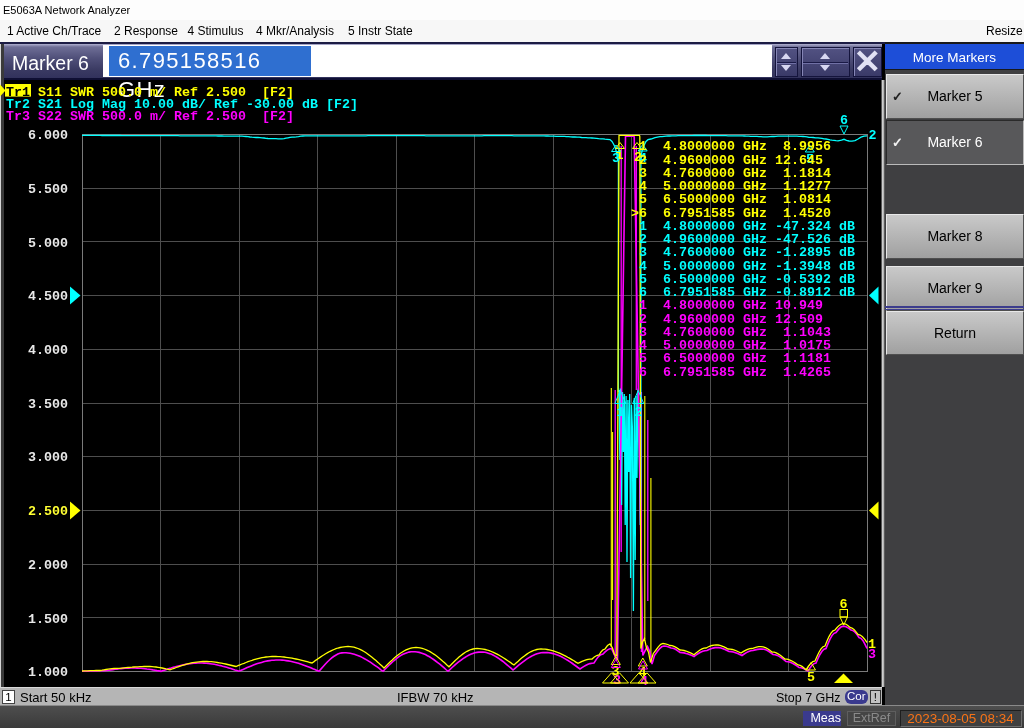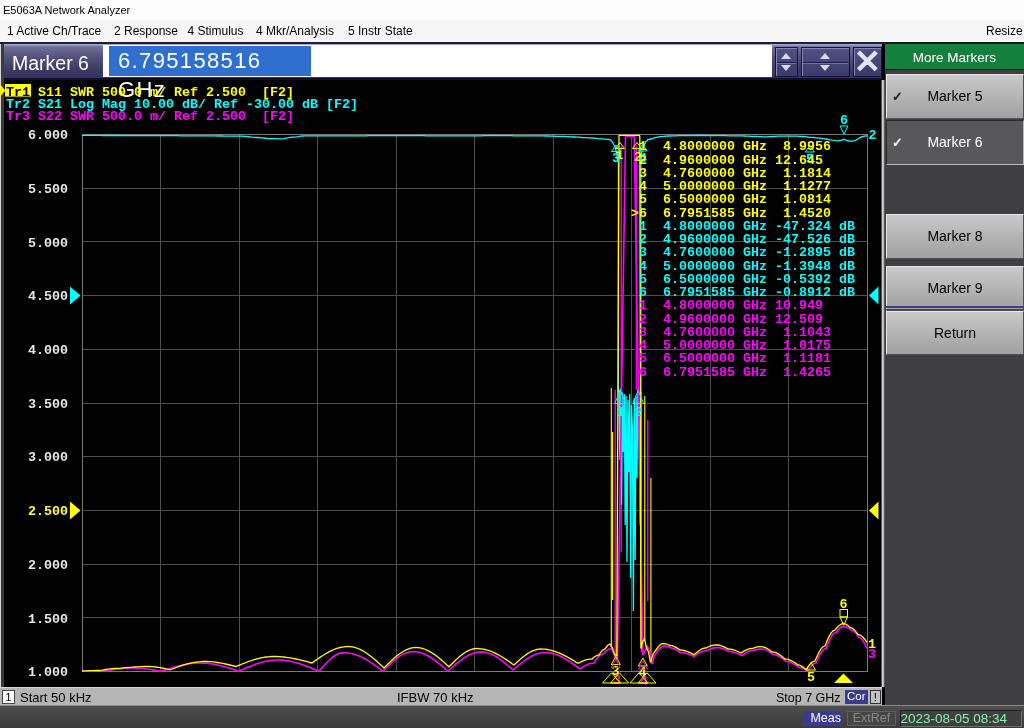--- a/index.html
+++ b/index.html
@@ -24,54 +24,54 @@
 .arr { width:0; height:0; position:absolute; left:50%; transform:translateX(-50%); }
 .up { top:5px; border-left:5px solid transparent; border-right:5px solid transparent;
   border-bottom:6px solid #d8d8f2; }
 .dn { bottom:5px; border-left:5px solid transparent; border-right:5px solid transparent;
   border-top:6px solid #d8d8f2; }
 #xbtn { position:absolute; left:852.5px; top:46.5px; width:29.5px; height:30.5px;
   background:linear-gradient(#525282,#3a3a68); border:1px solid #14143c;
   box-shadow:inset 1px 1px 0 #8585b5; color:#e2e2f4; font-size:33px; line-height:28px;
   text-align:center; font-weight:bold; }
 #panel { position:absolute; left:885px; top:42px; width:139px; height:686px; background:#3f3f41; }
-#phead { position:absolute; left:0; top:0; width:139px; height:28px; background:#15803d;
+#phead { position:absolute; left:0; top:0; width:139px; height:28px; background:#1d4ed8;
   border-top:2px solid #19191b; border-bottom:1px solid #19191b;
   color:#fff; font-size:13.5px; text-align:center; line-height:28px; }
 .pbtn { position:absolute; left:1px; width:138px; background:linear-gradient(#c9c9c9,#a0a0a0);
   border-top:1px solid #e8e8e8; border-left:1px solid #e8e8e8;
   border-bottom:1.5px solid #4f4f4f; border-right:1px solid #4f4f4f;
   color:#000; font-size:14px; text-align:center; line-height:43px; }
 .pbtn.pressed { background:#58585a; color:#fff;
   border-top:1px solid #2a2a2a; border-left:1px solid #2a2a2a;
   border-bottom:1.5px solid #bbb; border-right:1px solid #bbb; }
 .chk { position:absolute; left:5px; font-size:13px; font-weight:bold; }
 .sepline { position:absolute; left:0; width:139px; height:1.6px; background:#3c3c8c; }
 #leftstrip { position:absolute; left:0; top:44px; width:3.5px; height:643px;
   background:linear-gradient(90deg,#d6d6d6 0,#d6d6d6 1.5px,#3a3a3a 1.5px,#3a3a3a 100%); }
 #bevel { position:absolute; left:881px; top:80px; width:4px; height:607px;
   background:linear-gradient(90deg,#1a1a1a,#f2f2f2 45%,#7a7a7a 80%,#2a2a2a); }
 #chbar { position:absolute; left:0; top:687px; width:882px; height:18px; background:#b5b5b5;
   border-top:1px solid #d8d8d8; font-size:13px; color:#000; }
 #chbar .box1 { position:absolute; left:2px; top:1.5px; width:13px; height:14px; background:#fff;
   border:1px solid #444; font-size:11.5px; line-height:12px; text-align:center; }
 #cor { position:absolute; left:845px; top:1.5px; width:22.5px; height:14px; background:#3a3a8e;
-  color:#fff; font-size:11.5px; line-height:13px; text-align:center; }
+  color:#fff; font-size:11.5px; line-height:13px; text-align:center;border-radius:6px; }
 #bang { position:absolute; left:869.5px; top:1.5px; width:11.5px; height:14px; background:#c2c2c2;
   border:1px solid #333; color:#000; font-size:11.5px; line-height:12px; text-align:center; }
 #statusbar { position:absolute; left:0; top:705px; width:1024px; height:23px;
   background:linear-gradient(#4e4e4e,#3a3a3a); border-top:1px solid #8a8a8a; }
 #meas { position:absolute; left:803px; top:4.5px; width:38px; height:15px; background:#3a3a8e;
   color:#fff; font-size:12.5px; line-height:14px; text-align:right; }
 #extref { position:absolute; left:847px; top:4.5px; width:49px; height:15px; background:#454545;
   border:1px solid #5e5e5e; color:#8a8a8a; font-size:12.5px; line-height:13px; text-align:center; }
 #clock { position:absolute; left:899.5px; top:3.5px; width:122px; height:17px; background:#3f3f3f;
   border-top:1px solid #1e1e1e; border-left:1px solid #1e1e1e;
   border-bottom:1px solid #6e6e6e; border-right:1px solid #6e6e6e;
-  color:#86efac; font-size:13.5px; line-height:15px; }
+  color:#f97316; font-size:13.5px; line-height:15px; text-align:center; }
 svg text { font-family:"Liberation Mono", monospace; font-size:13.333px; font-weight:bold; }
 </style></head>
 <body>
 <div id="titlebar">
     <span>E5063A Network Analyzer</span>
   </div>
 <div id="menubar">
 <span style="left:7px">1 Active Ch/Trace</span>
 <span style="left:114px">2 Response</span>
 <span style="left:187.5px">4 Stimulus</span>

